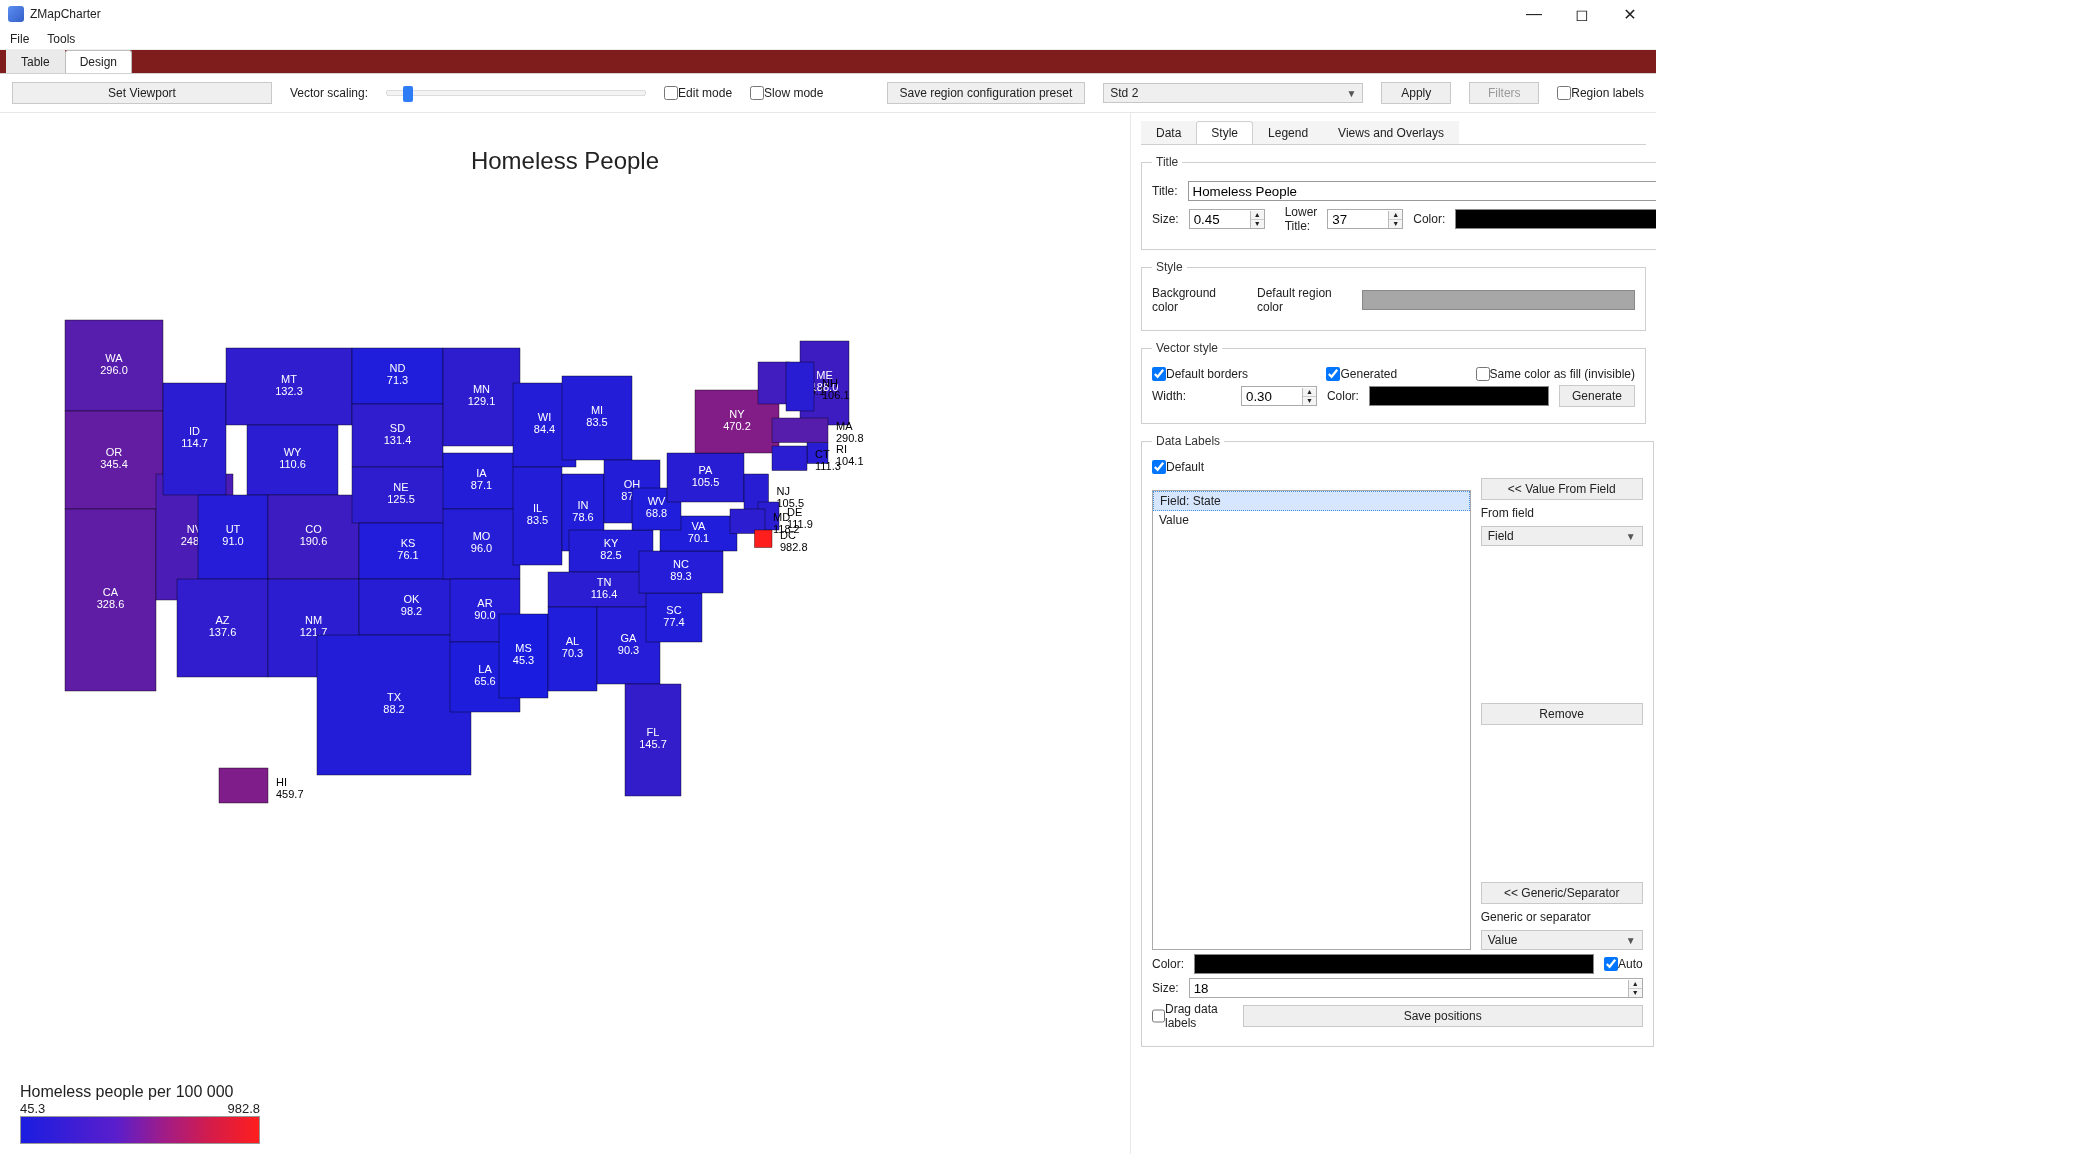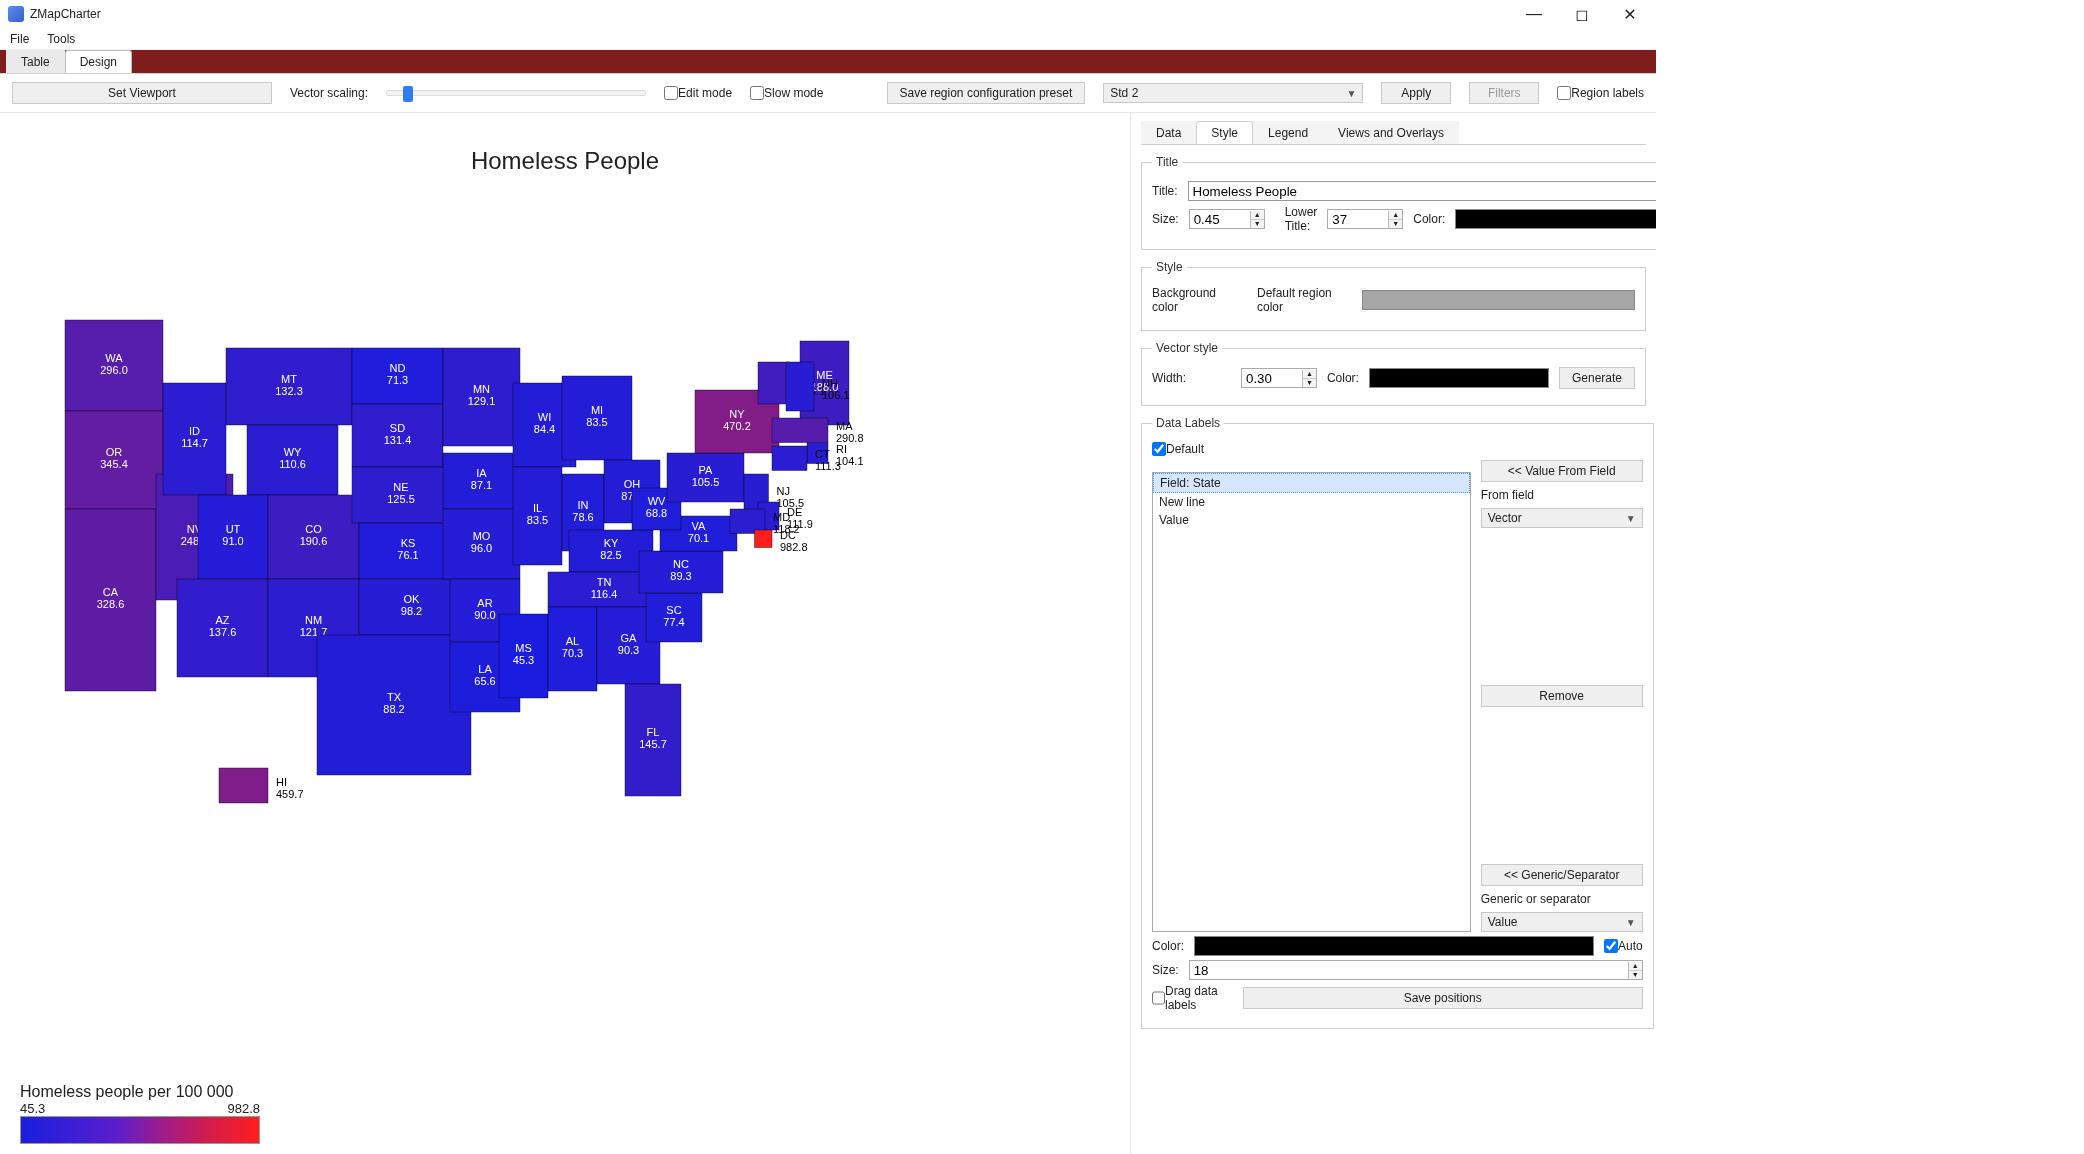--- a/index.html
+++ b/index.html
@@ -274,20 +274,36 @@
           <span>Background color</span>
           <div class="grow"></div>
           <span>Default region color</span>
           <div class="swatch" style="background:#a7a7a7; width:300px"></div>
         </div>
       </fieldset>
 
       <fieldset>
         <legend class="fs">Vector style</legend>
         <div class="row">
+          <label class="chk">
+              <input type="checkbox" checked="" style="">
+              <span>Default borders</span>
+            </label>
+          <div class="grow"></div>
+          <label class="chk">
+              <input type="checkbox" checked="" style="">
+              <span>Generated</span>
+            </label>
+          <div class="grow"></div>
+          <label class="chk">
+              <input type="checkbox" style="">
+              <span>Same color as fill (invisible)</span>
+            </label>
+        </div>
+        <div class="row">
           <span>Width:</span>
           <div class="grow"></div>
           <div class="spinner">
             <input type="text" value="0.30" style="">
             <div class="spinbtns">
                 <span>▲</span>
                 <span>▼</span>
               </div>
           </div>
           <span>Color:</span>
@@ -300,28 +316,27 @@
         <legend class="fs">Data Labels</legend>
         <div class="row">
           <label class="chk">
               <input type="checkbox" checked="" style="">
               <span>Default</span>
             </label>
         </div>
         <div class="row" style="align-items:flex-start">
           <div class="listbox" style="min-height:460px;margin-top:12px;">
             <div class="listbox-item selected">Field: State</div>
-            <div class="listbox-item">New line</div>
             <div class="listbox-item">Value</div>
           </div>
           <div style="width:250px; display:flex; flex-direction:column; gap:6px; align-self:stretch;">
             <div class="btn">&lt;&lt;  Value From Field</div>
             <span>From field</span>
             <div class="combo" style="min-width:auto">
-              <span>Vector</span>
+              <span>Field</span>
               <span class="chev">▼</span>
             </div>
             <div style="flex:1"></div>
             <div class="btn">Remove</div>
             <div style="flex:1"></div>
             <div class="btn">&lt;&lt; Generic/Separator</div>
             <span>Generic or separator</span>
             <div class="combo" style="min-width:auto">
               <span>Value</span>
               <span class="chev">▼</span>

